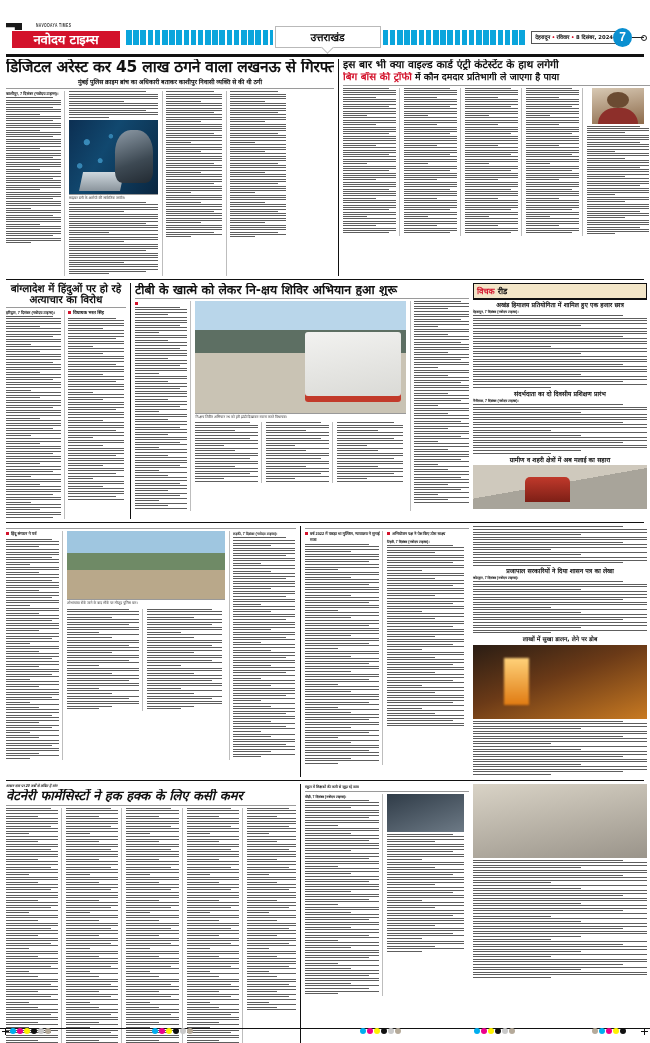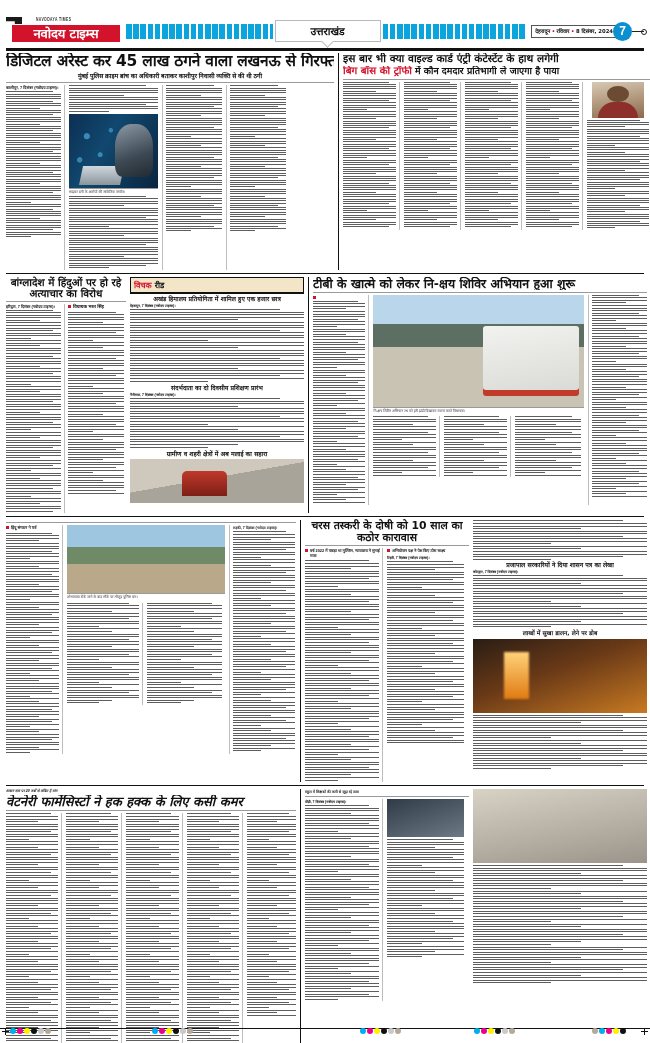--- a/index.html
+++ b/index.html
@@ -5,21 +5,21 @@
 <style>
   html,body{margin:0;padding:0;background:#ffffff;}
   body{
     width:650px;height:1043px;overflow:hidden;position:relative;
     font-family:"Liberation Sans","DejaVu Sans",sans-serif;
     color:#111;
   }
   .page{width:650px;height:1043px;position:relative;box-sizing:border-box;padding:0 6px;}
 
   
-  .masthead{height:30px;display:flex;align-items:center;position:relative;padding-top:16px;}
+  .masthead{height:30px;display:flex;align-items:center;position:relative;padding-top:22px;}
   .logo-box{position:relative;width:118px;height:24px;flex:none;}
   .logo-flag{position:absolute;left:0;top:-2px;width:16px;height:11px;background:#1a1a1a;
     clip-path:polygon(0 0,100% 0,100% 100%,55% 100%,55% 38%,0 38%);}
   .logo-eng{position:absolute;left:30px;top:-3px;font-size:3.4px;letter-spacing:.4px;font-weight:bold;color:#333;
     transform:scaleY(1.5);transform-origin:left top;}
   .logo-main{position:absolute;left:5px;top:5px;width:108px;height:17px;background:#d3122b;
     border:1px solid #fff;display:flex;align-items:center;justify-content:center;}
   .logo-main span{color:#fff;font-weight:bold;font-size:12.5px;letter-spacing:-.2px;
     font-family:"DejaVu Sans",sans-serif;transform:scaleX(1.05);white-space:nowrap;}
   .bar-strip{flex:1;height:15px;display:flex;gap:1.6px;overflow:hidden;margin:0 2px;}
@@ -963,97 +963,20 @@
               <i></i>
               <i></i>
               <i></i>
               <i class="m"></i>
               <i></i>
           </div>
         </div>
       </div>
     </div>
 
-    <div style="width:174px;flex:none;margin-left:4px;">
-      <div class="box-qr">
-        <div class="qr-head">
-          <span class="a">विचक</span>
-          <span class="b">रीड</span>
-        </div>
-      </div>
-
-      <div style="margin-top:2px;">
-        <div class="hl" style="font-size:6.2px;text-align:center;">अखंड हिमालय प्रतियोगिता में शामिल हुए एक हजार छात्र</div>
-        <div style="font-size:3.5px;font-weight:bold;margin-top:1px;">देहरादून, 7 दिसंबर (नवोदय टाइम्स)।</div>
-        <div class="txt" style="margin-top:1px;">
-          <i class="m"></i>
-            <i></i>
-            <i></i>
-            <i></i>
-            <i class="s"></i>
-            <i></i>
-            <i></i>
-            <i></i>
-          <i class="m"></i>
-            <i></i>
-            <i></i>
-            <i></i>
-            <i class="q"></i>
-            <i></i>
-            <i></i>
-            <i class="s"></i>
-          <i></i>
-            <i></i>
-            <i></i>
-            <i class="m"></i>
-            <i></i>
-            <i></i>
-            <i></i>
-            <i class="s"></i>
-          <i></i>
-            <i></i>
-            <i class="m"></i>
-            <i></i>
-            <i class="q"></i>
-        </div>
-      </div>
-
-      <div style="margin-top:3px;">
-        <div class="hl" style="font-size:6.2px;text-align:center;">संदर्भदाता का दो दिवसीय प्रशिक्षण प्रारंभ</div>
-        <div style="font-size:3.5px;font-weight:bold;margin-top:1px;">नैनीताल, 7 दिसंबर (नवोदय टाइम्स)।</div>
-        <div class="txt" style="margin-top:1px;">
-          <i class="m"></i>
-            <i></i>
-            <i></i>
-            <i class="s"></i>
-            <i></i>
-            <i></i>
-            <i></i>
-            <i class="m"></i>
-          <i></i>
-            <i></i>
-            <i class="q"></i>
-            <i></i>
-            <i class="s"></i>
-            <i></i>
-            <i></i>
-            <i class="m"></i>
-          <i></i>
-            <i></i>
-            <i class="s"></i>
-            <i class="q"></i>
-        </div>
-      </div>
-
-      <div style="margin-top:3px;">
-        <div class="hl" style="font-size:6.2px;text-align:center;">ग्रामीण व शहरी क्षेत्रों में अब मलाई का सहारा</div>
-        <div class="photo ph-street" style="height:44px;margin-top:2px;"></div>
-      </div>
-    </div>
-
     <div style="width:334px;flex:none;border-left:1px solid #111;margin-left:4px;padding-left:4px;">
       <div class="hl" style="font-size:12.4px;white-space:nowrap;overflow:hidden;">टीबी के खात्मे को लेकर नि-क्षय शिविर अभियान हुआ शुरू</div>
       <div class="hrule-thin" style="margin:2px 0;"></div>
       <div style="display:flex;gap:4px;">
         <div style="width:56px;" class="colrule">
           <div class="bullet-h" style="font-size:4.1px;">
             <span></span>
           </div>
           <div class="txt" style="padding-right:3px;margin-top:2px;">
             <i class="m"></i>
@@ -1309,20 +1232,97 @@
               <i class="m"></i>
               <i></i>
               <i class="q"></i>
               <i></i>
               <i class="s"></i>
               <i></i>
           </div>
         </div>
       </div>
     </div>
+
+    <div style="width:174px;flex:none;margin-left:4px;">
+      <div class="box-qr">
+        <div class="qr-head">
+          <span class="a">विचक</span>
+          <span class="b">रीड</span>
+        </div>
+      </div>
+
+      <div style="margin-top:2px;">
+        <div class="hl" style="font-size:6.2px;text-align:center;">अखंड हिमालय प्रतियोगिता में शामिल हुए एक हजार छात्र</div>
+        <div style="font-size:3.5px;font-weight:bold;margin-top:1px;">देहरादून, 7 दिसंबर (नवोदय टाइम्स)।</div>
+        <div class="txt" style="margin-top:1px;">
+          <i class="m"></i>
+            <i></i>
+            <i></i>
+            <i></i>
+            <i class="s"></i>
+            <i></i>
+            <i></i>
+            <i></i>
+          <i class="m"></i>
+            <i></i>
+            <i></i>
+            <i></i>
+            <i class="q"></i>
+            <i></i>
+            <i></i>
+            <i class="s"></i>
+          <i></i>
+            <i></i>
+            <i></i>
+            <i class="m"></i>
+            <i></i>
+            <i></i>
+            <i></i>
+            <i class="s"></i>
+          <i></i>
+            <i></i>
+            <i class="m"></i>
+            <i></i>
+            <i class="q"></i>
+        </div>
+      </div>
+
+      <div style="margin-top:3px;">
+        <div class="hl" style="font-size:6.2px;text-align:center;">संदर्भदाता का दो दिवसीय प्रशिक्षण प्रारंभ</div>
+        <div style="font-size:3.5px;font-weight:bold;margin-top:1px;">नैनीताल, 7 दिसंबर (नवोदय टाइम्स)।</div>
+        <div class="txt" style="margin-top:1px;">
+          <i class="m"></i>
+            <i></i>
+            <i></i>
+            <i class="s"></i>
+            <i></i>
+            <i></i>
+            <i></i>
+            <i class="m"></i>
+          <i></i>
+            <i></i>
+            <i class="q"></i>
+            <i></i>
+            <i class="s"></i>
+            <i></i>
+            <i></i>
+            <i class="m"></i>
+          <i></i>
+            <i></i>
+            <i class="s"></i>
+            <i class="q"></i>
+        </div>
+      </div>
+
+      <div style="margin-top:3px;">
+        <div class="hl" style="font-size:6.2px;text-align:center;">ग्रामीण व शहरी क्षेत्रों में अब मलाई का सहारा</div>
+        <div class="photo ph-street" style="height:44px;margin-top:2px;"></div>
+      </div>
+    </div>
   </div>
 
   <div class="rule-thin" style="margin-top:3px;"></div>
 
   <div style="display:flex;margin-top:3px;">
 
     <div style="width:290px;flex:none;">
       <div class="hrule-thin" style="margin:2px 0;"></div>
       <div style="display:flex;gap:4px;">
         <div style="width:56px;" class="colrule">
@@ -1602,21 +1602,20 @@
               <i></i>
               <i class="s"></i>
               <i></i>
               <i class="q"></i>
           </div>
         </div>
       </div>
     </div>
 
     <div style="width:164px;flex:none;border-left:1px solid #111;margin-left:4px;padding-left:4px;">
-      <div class="hl" style="font-size:10.8px;text-align:center;">चरस तस्करी के दोषी को 10 साल का कठोर कारावास</div>
       <div class="hrule-thin" style="margin:2px 0;"></div>
       <div style="display:flex;gap:4px;">
         <div style="width:77px;" class="colrule">
           <div class="bullet-h" style="font-size:3.9px;">
             <span>वर्ष 2022 में पकड़ा था मुल्जिम, न्यायालय ने सुनाई सजा</span>
           </div>
           <div class="txt" style="padding-right:3px;margin-top:2px;">
             <i class="m"></i>
               <i></i>
               <i></i>

